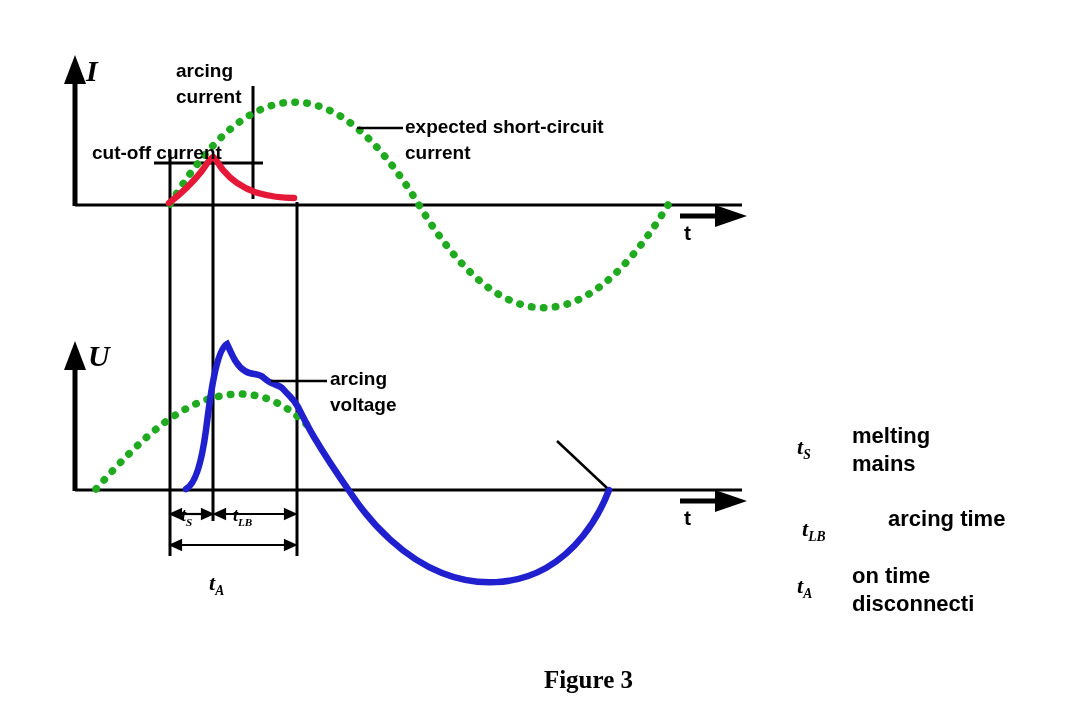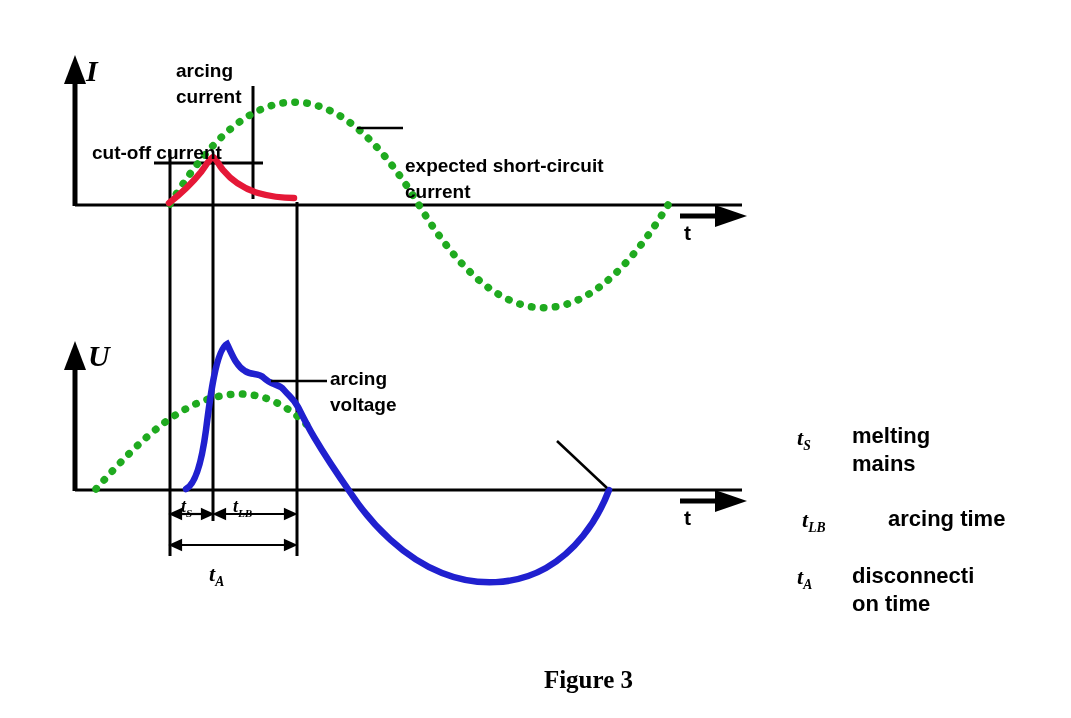--- a/index.html
+++ b/index.html
@@ -36,20 +36,21 @@
     line-height: 1;
   }
   .sym {
     position: absolute;
     font-family: "Liberation Serif", serif;
     font-style: italic;
     font-weight: bold;
     font-size: 22px;
     line-height: 1.1;
     white-space: nowrap;
+    margin-top: 9px;
   }
   .sym sub { font-size: 62%; }
   .sym-small { font-size: 18px; }
   .legend-label {
     position: absolute;
     font-weight: bold;
     font-size: 22px;
     line-height: 28px;
     white-space: nowrap;
   }
@@ -127,21 +128,21 @@
 
   <div class="axisvar" style="left:86px; top:56px;">I</div>
 
   <div class="lbl" style="left:176px; top:58px;">
     <div>arcing</div>
     <div>current</div>
   </div>
 
   <div class="lbl" style="left:92px; top:140px;">cut-off current</div>
 
-  <div class="lbl" style="left:405px; top:114px;margin-top:39px;">
+  <div class="lbl" style="left:405px; top:114px;">
     <div>expected short-circuit</div>
     <div>current</div>
   </div>
 
   <div class="tlabel" style="left:684px; top:222px;">t</div>
 
   <div class="axisvar" style="left:88px; top:341px;">U</div>
 
   <div class="lbl" style="left:330px; top:366px;">
     <div>arcing</div>
@@ -163,19 +164,19 @@
     <div>mains</div>
   </div>
 
   <div class="sym" style="left:802px; top:508px;"><span>t</span><sub>LB</sub></div>
   <div class="legend-label" style="left:852px; top:505px;margin-left:36px;">
     <div>arcing time</div>
   </div>
 
   <div class="sym" style="left:797px; top:565px;"><span>t</span><sub>A</sub></div>
   <div class="legend-label" style="left:852px; top:562px;">
+    <div>on time</div>
     <div>disconnecti</div>
-    <div>on time</div>
   </div>
 
   <div class="caption" style="left:437px; top:666px; width:196px;">Figure 3</div>
 
 </div>
 
 </body></html>

